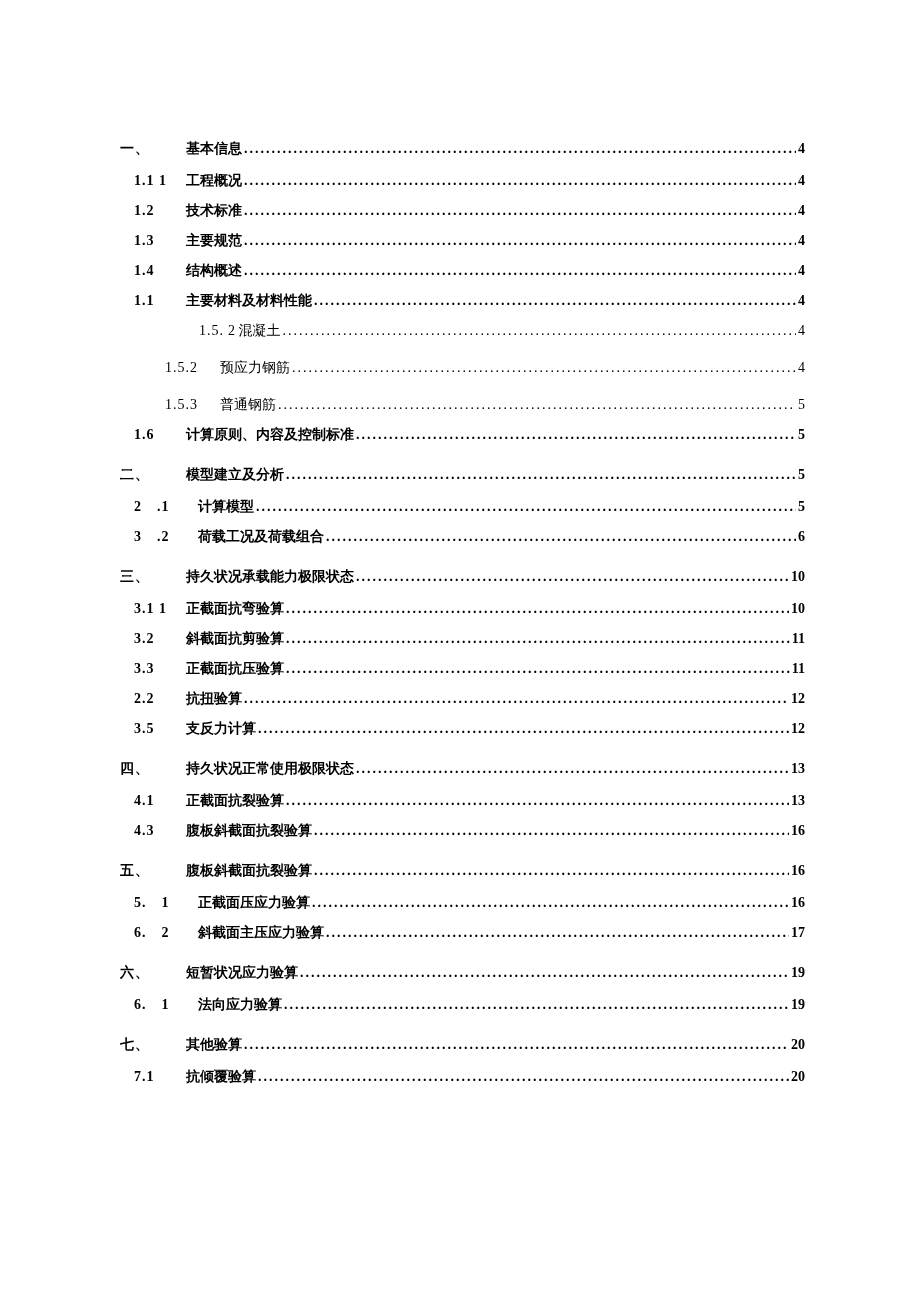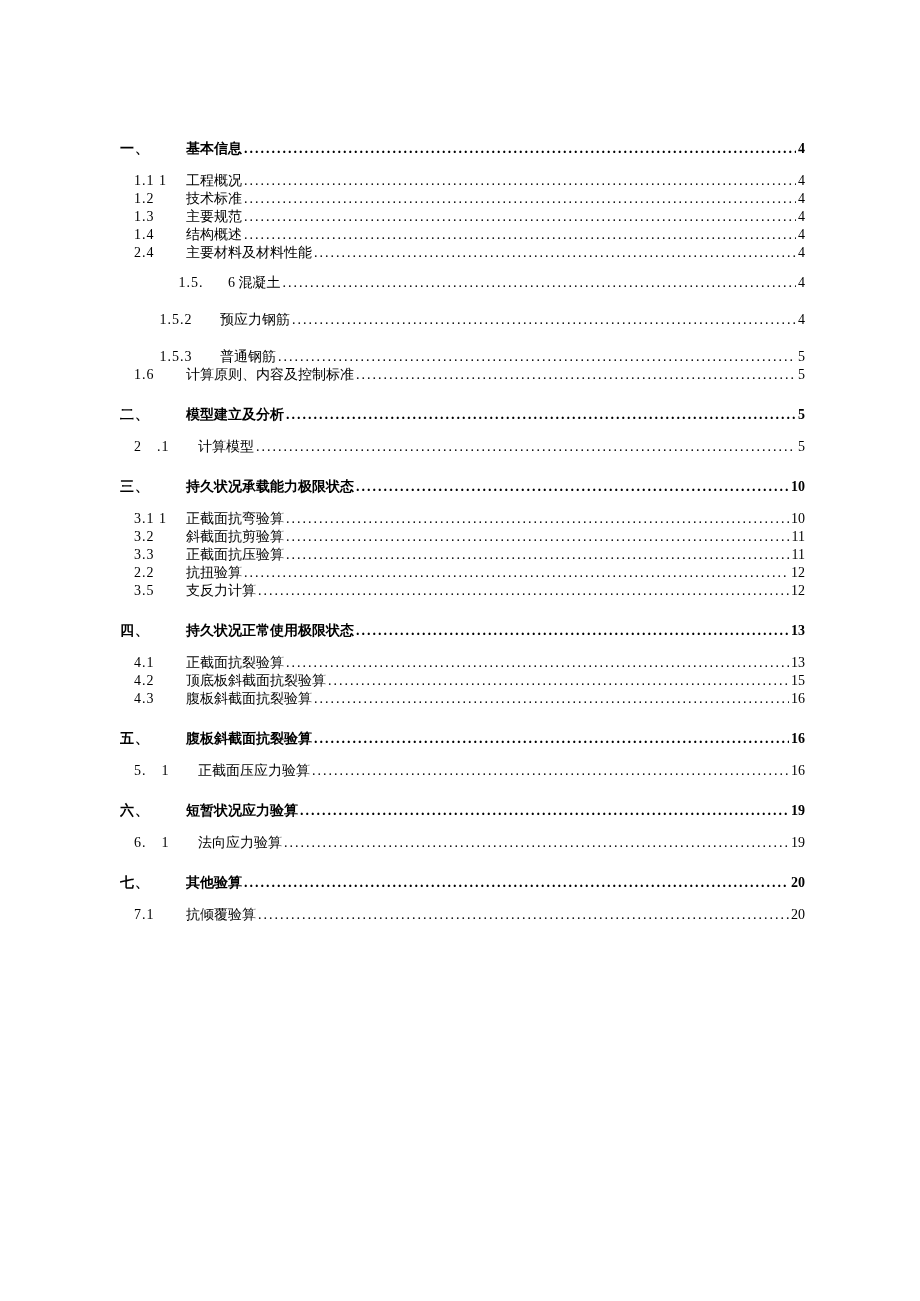--- a/index.html
+++ b/index.html
@@ -49,41 +49,41 @@
   .level-1 {
     font-weight: bold;
     margin-top: 22px;
     margin-bottom: 14px;
   }
   .level-1 .toc-num {
     width: 62px;
     text-align: left;
   }
   .level-2 {
-    font-weight: normal;
-    margin-top: 0;
+    font-weight: bold;
+    margin-top: 12px;
     margin-bottom: 0;
   }
   .level-2 .toc-num {
     width: 48px;
     text-align: left;
     margin-left: 14px;
   }
   .level-2-wide .toc-num {
     width: 60px;
   }
   .level-3 {
     font-weight: normal;
     margin-top: 12px;
     margin-bottom: 0;
   }
   .level-3 .toc-num {
     margin-left: 38px;
     width: 66px;
-    text-align: center;
+    text-align: right;
   }
   .level-3b .toc-num {
     margin-left: 34px;
     width: 44px;
     margin-top: 8px;
   }
   .level-3b .toc-title {
     padding-left: 22px;
   }
   .first-l1 {
@@ -119,28 +119,28 @@
         <span class="toc-dots"></span>
         <span class="toc-page">4</span>
       </div>
       <div class="toc-line level-2">
         <span class="toc-num">1.4</span>
         <span class="toc-title">结构概述</span>
         <span class="toc-dots"></span>
         <span class="toc-page">4</span>
       </div>
       <div class="toc-line level-2">
-        <span class="toc-num">2.4</span>
+        <span class="toc-num">1.1</span>
         <span class="toc-title">主要材料及材料性能</span>
         <span class="toc-dots"></span>
         <span class="toc-page">4</span>
       </div>
       <div class="toc-line level-3">
         <span class="toc-num">1.5.</span>
-        <span class="toc-title">6 混凝土</span>
+        <span class="toc-title">2 混凝土</span>
         <span class="toc-dots"></span>
         <span class="toc-page">4</span>
       </div>
       <div class="toc-line level-3 level-3b">
         <span class="toc-num">1.5.2</span>
         <span class="toc-title">预应力钢筋</span>
         <span class="toc-dots"></span>
         <span class="toc-page">4</span>
       </div>
       <div class="toc-line level-3 level-3b">
@@ -160,20 +160,26 @@
         <span class="toc-title">模型建立及分析</span>
         <span class="toc-dots"></span>
         <span class="toc-page">5</span>
       </div>
       <div class="toc-line level-2 level-2-wide">
         <span class="toc-num">2 .1</span>
         <span class="toc-title">计算模型</span>
         <span class="toc-dots"></span>
         <span class="toc-page">5</span>
       </div>
+      <div class="toc-line level-2 level-2-wide">
+        <span class="toc-num">3 .2</span>
+        <span class="toc-title">荷载工况及荷载组合</span>
+        <span class="toc-dots"></span>
+        <span class="toc-page">6</span>
+      </div>
       <div class="toc-line level-1">
         <span class="toc-num">三、</span>
         <span class="toc-title">持久状况承载能力极限状态</span>
         <span class="toc-dots"></span>
         <span class="toc-page">10</span>
       </div>
       <div class="toc-line level-2">
         <span class="toc-num">3.1 1</span>
         <span class="toc-title">正截面抗弯验算</span>
         <span class="toc-dots"></span>
@@ -209,42 +215,42 @@
         <span class="toc-dots"></span>
         <span class="toc-page">13</span>
       </div>
       <div class="toc-line level-2">
         <span class="toc-num">4.1</span>
         <span class="toc-title">正截面抗裂验算</span>
         <span class="toc-dots"></span>
         <span class="toc-page">13</span>
       </div>
       <div class="toc-line level-2">
-        <span class="toc-num">4.2</span>
-        <span class="toc-title">顶底板斜截面抗裂验算</span>
-        <span class="toc-dots"></span>
-        <span class="toc-page">15</span>
-      </div>
-      <div class="toc-line level-2">
         <span class="toc-num">4.3</span>
         <span class="toc-title">腹板斜截面抗裂验算</span>
         <span class="toc-dots"></span>
         <span class="toc-page">16</span>
       </div>
       <div class="toc-line level-1">
         <span class="toc-num">五、</span>
         <span class="toc-title">腹板斜截面抗裂验算</span>
         <span class="toc-dots"></span>
         <span class="toc-page">16</span>
       </div>
       <div class="toc-line level-2 level-2-wide">
         <span class="toc-num">5. 1</span>
         <span class="toc-title">正截面压应力验算</span>
         <span class="toc-dots"></span>
         <span class="toc-page">16</span>
+      </div>
+      <div class="toc-line level-2 level-2-wide">
+        <span class="toc-num">6. 2</span>
+        <span class="toc-title">斜截面主压应力验算</span>
+        <span class="toc-dots"></span>
+        <span class="toc-page">17</span>
       </div>
       <div class="toc-line level-1">
         <span class="toc-num">六、</span>
         <span class="toc-title">短暂状况应力验算</span>
         <span class="toc-dots"></span>
         <span class="toc-page">19</span>
       </div>
       <div class="toc-line level-2 level-2-wide">
         <span class="toc-num">6. 1</span>
         <span class="toc-title">法向应力验算</span>

